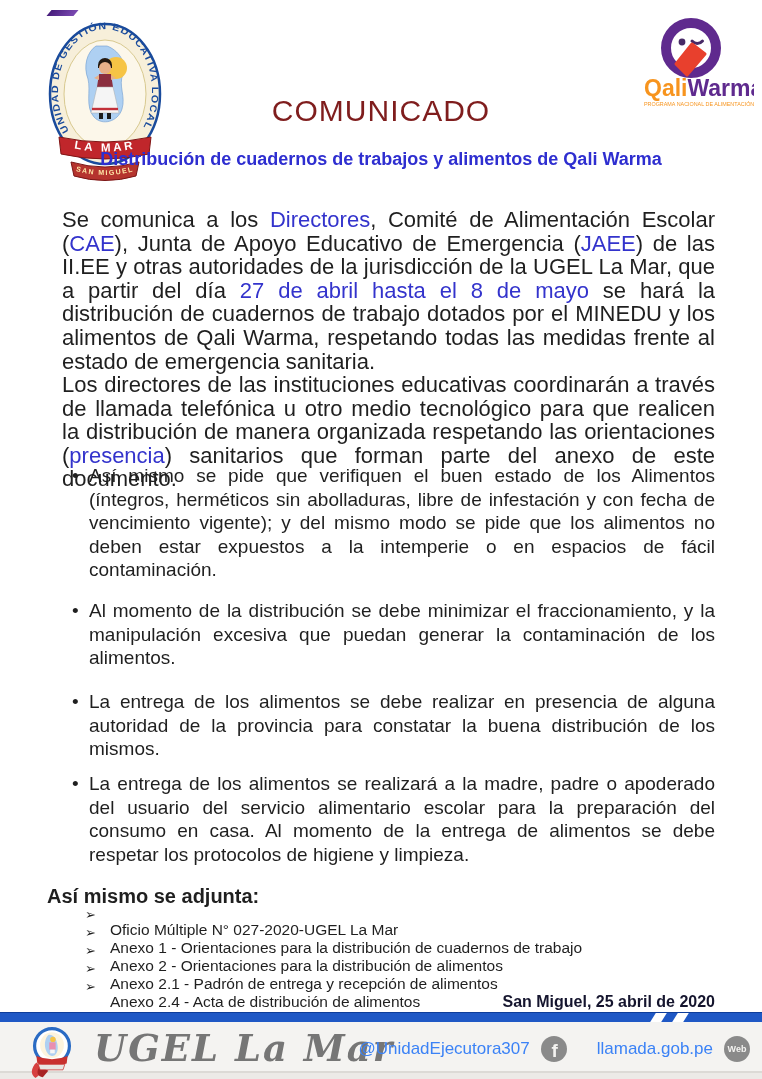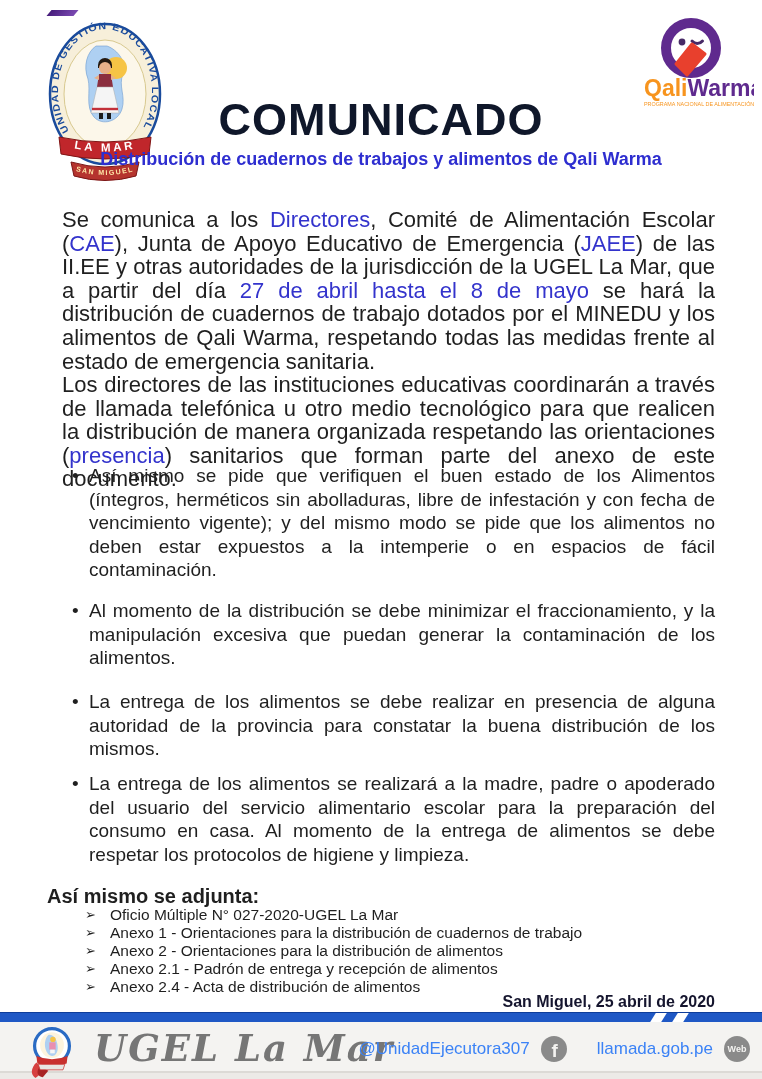--- a/index.html
+++ b/index.html
@@ -8,39 +8,39 @@
 
   
   .artifact{position:absolute;left:49px;top:10px;width:27px;height:6px;
             background:linear-gradient(90deg,#471d7c,#7b4ab2);transform:skewX(-40deg);}
 
   
   .ugel-emblem{position:absolute;left:44px;top:16px;width:122px;height:172px;}
   .qali-logo{position:absolute;left:632px;top:12px;width:122px;height:112px;}
 
   .doc-title{position:absolute;left:0;right:0;top:94px;text-align:center;
-             font-size:45px;font-weight:bold;letter-spacing:1px;color:#0f172a;}
+             font-size:30px;font-weight:normal;letter-spacing:1px;color:#7f1d1d;}
   .doc-subtitle{position:absolute;left:0;right:0;top:149px;text-align:center;
              font-size:18px;font-weight:bold;color:#2e2ed0;}
 
   .para{position:absolute;left:62px;right:47px;font-size:22px;line-height:23.6px;
         text-align:justify;}
   .p1{top:186px;}
   .p2{top:351px;}
   .lnk{color:#3333cc;}
 
   .bullet{position:absolute;left:72px;right:47px;font-size:19px;line-height:23.6px;}
   .bullet .dot{position:absolute;left:0;top:0;}
   .bullet .btxt{display:block;margin-left:17px;text-align:justify;}
   .b1{top:464px;} .b2{top:599px;} .b3{top:690px;} .b4{top:772px;}
 
   .adjunta-heading{position:absolute;left:47px;top:885px;font-size:20px;font-weight:bold;}
   .attach-item{position:absolute;left:85px;right:40px;font-size:15.5px;line-height:17px;}
   .attach-item .arrow{position:absolute;left:0;top:0;font-size:13px;}
-  .attach-item .atxt{display:block;margin-left:25px;}
+  .attach-item .atxt{display:block;margin-left:25px;margin-top:15px;}
   .a1{top:906px;} .a2{top:924px;} .a3{top:942px;} .a4{top:960px;} .a5{top:978px;}
 
   .date-line{position:absolute;right:47px;top:993px;font-size:16px;font-weight:bold;color:#15152e;}
 
   
   .footer-bar{position:absolute;left:0;right:0;top:1012px;height:9px;background:#1f58c5;
               border-top:1px solid #0e3d9a;}
   .slash{position:absolute;top:0;height:9px;width:11px;background:#ffffff;transform:skewX(-32deg);}
   .slash1{left:653px;} .slash2{left:675px;}
   .footer-body{position:absolute;left:0;right:0;top:1022px;height:57px;background:#f4f3f1;}

